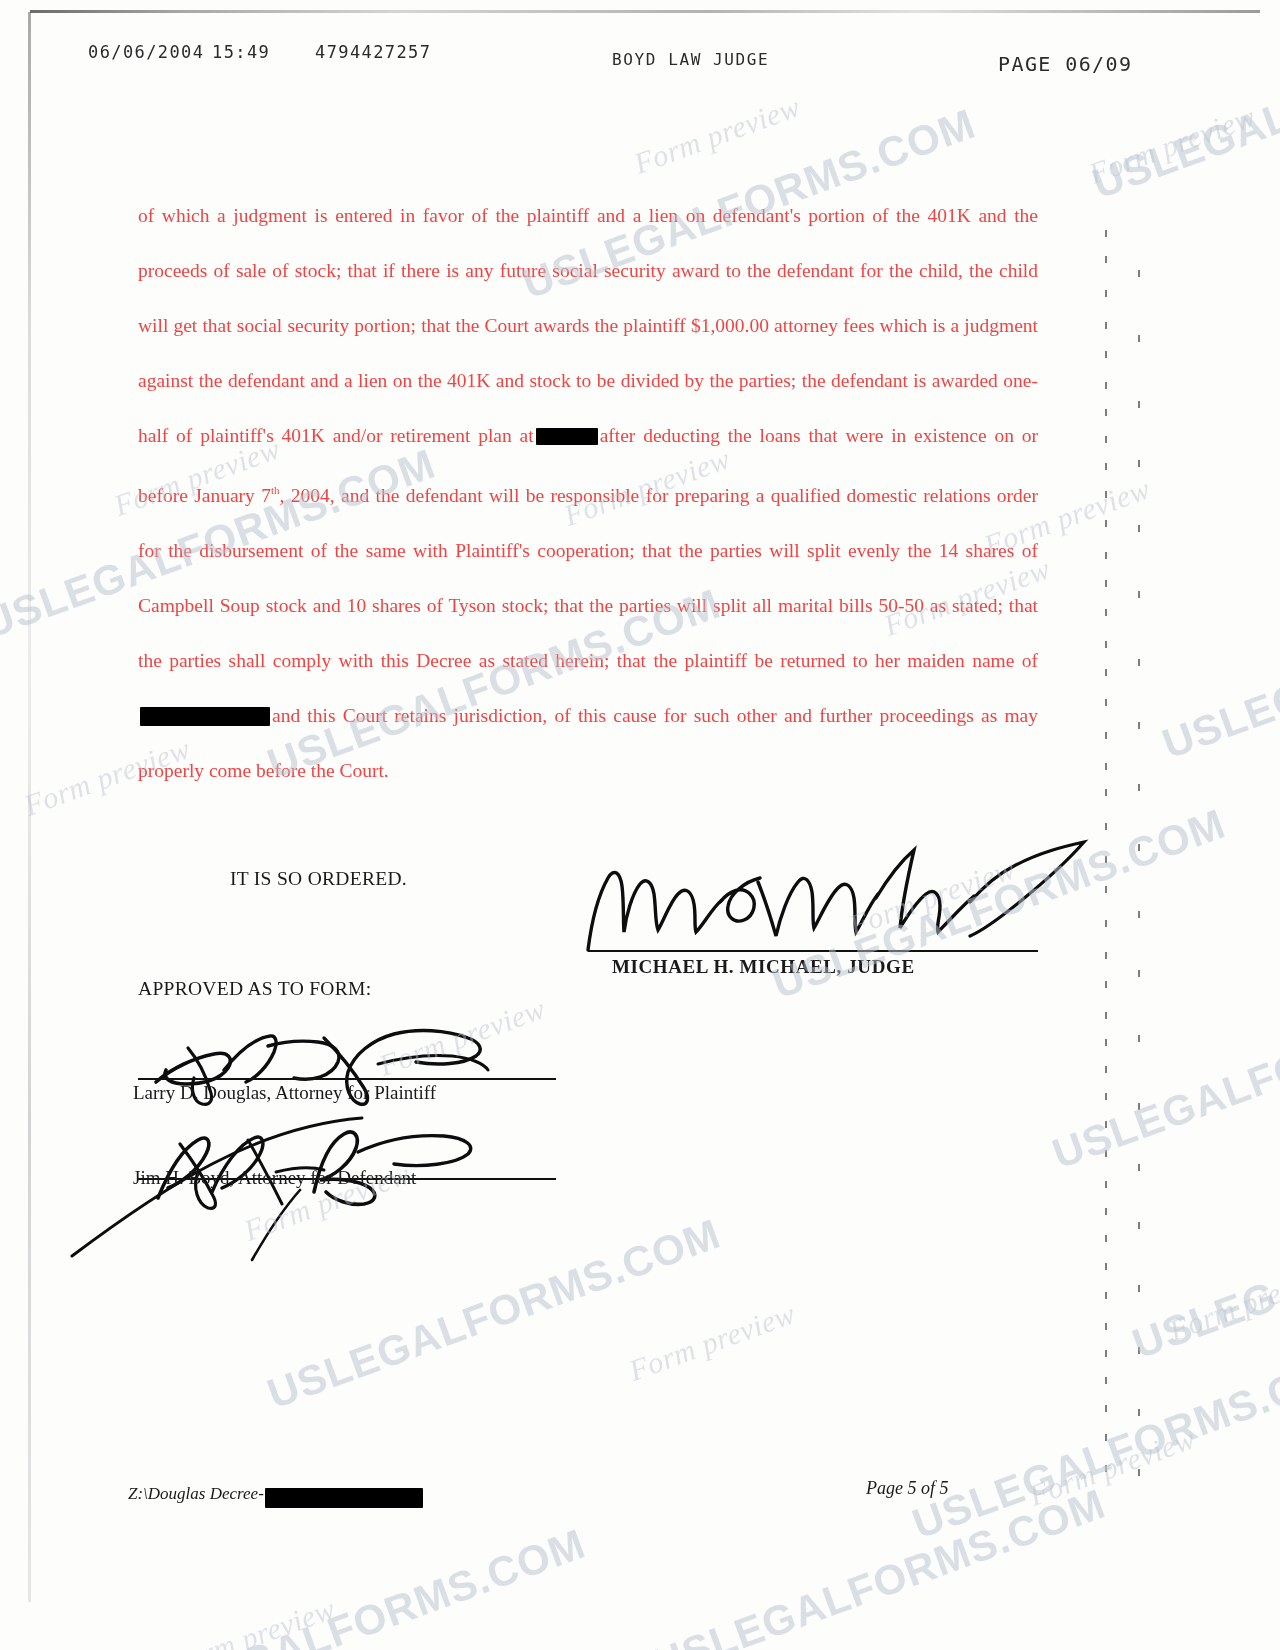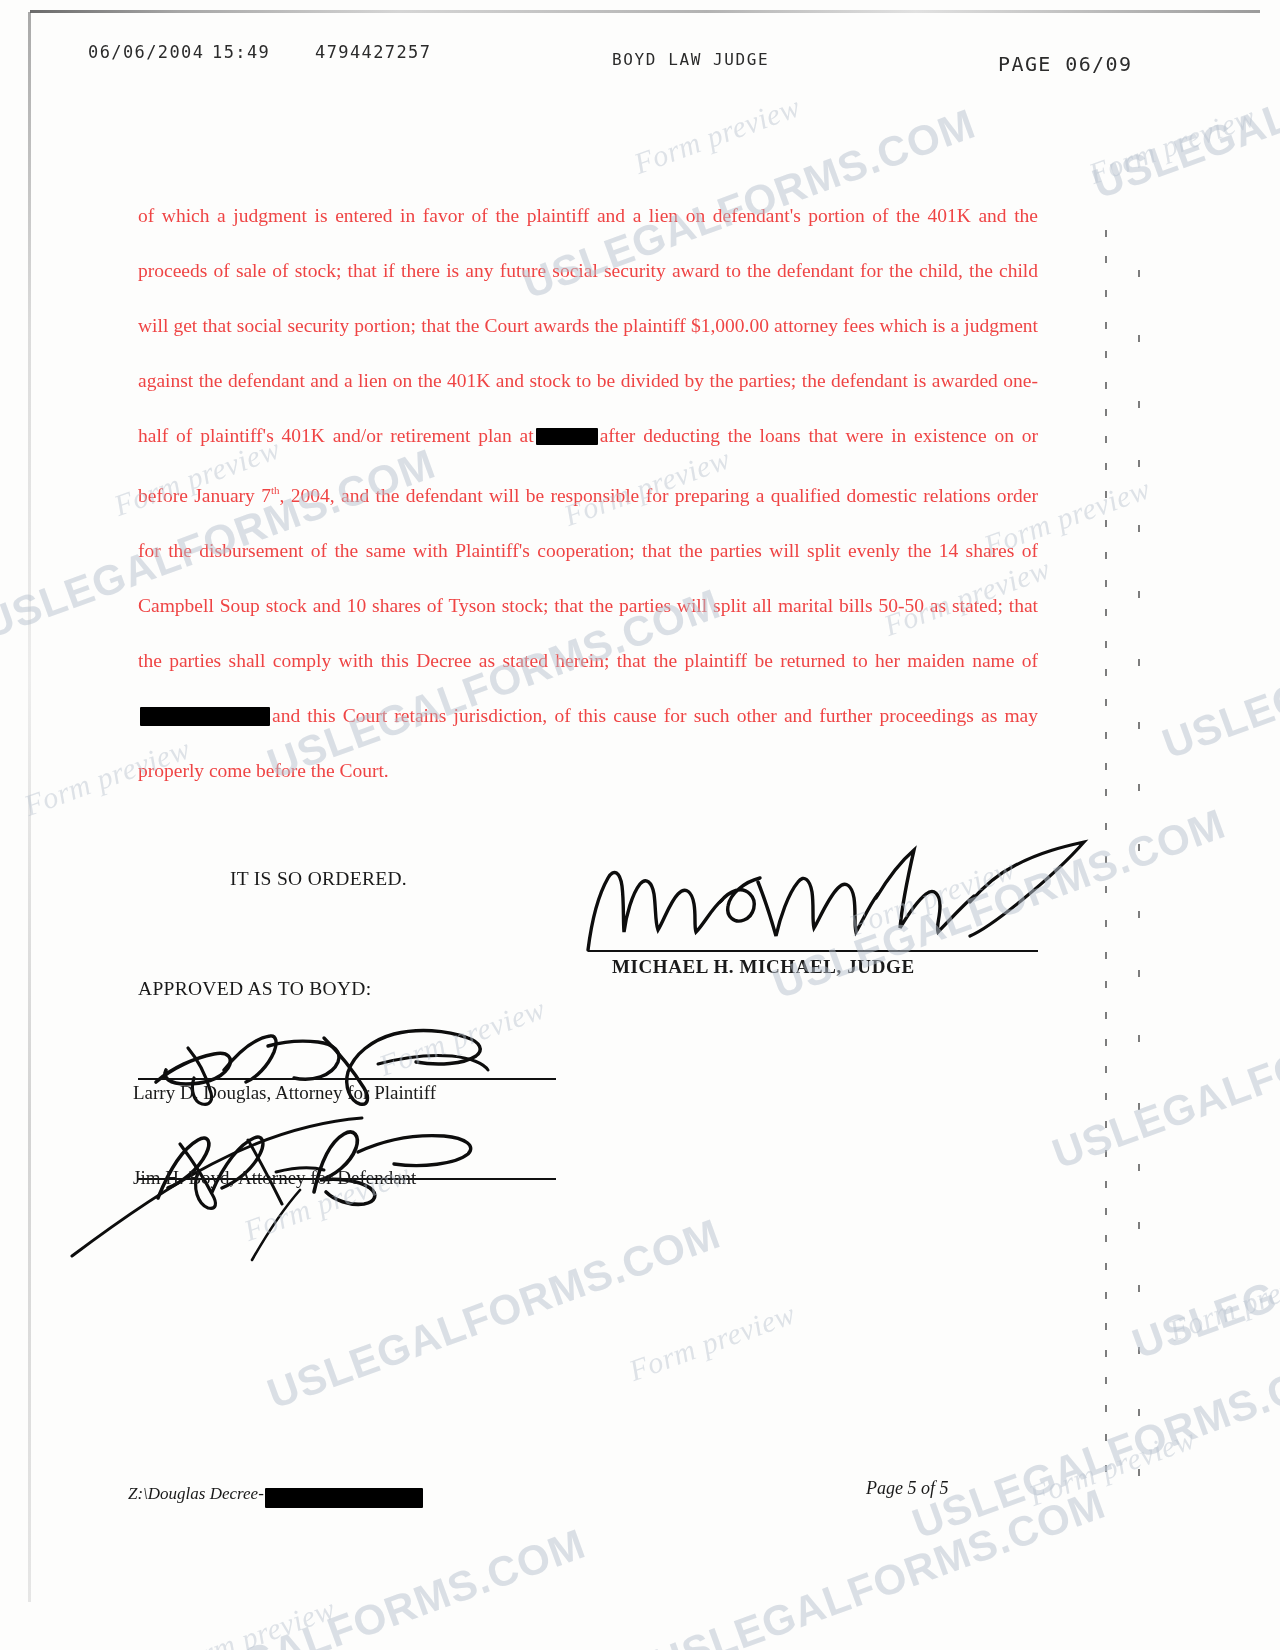--- a/index.html
+++ b/index.html
@@ -212,21 +212,21 @@
     <span class="fax-number">4794427257</span>
     <span class="fax-firm">BOYD LAW JUDGE</span>
     <span class="fax-page">PAGE  06/09</span>
   </div>
 
   <div class="body-text">
     <p><span>of which a judgment is entered in favor of the plaintiff and a lien on defendant's portion of the 401K and the proceeds of sale of stock; that if there is any future social security award to the defendant for the child, the child will get that social security portion; that the Court awards the plaintiff $1,000.00 attorney fees which is a judgment against the defendant and a lien on the 401K and stock to be divided by the parties; the defendant is awarded one-half of plaintiff's 401K and/or retirement plan at</span><span class="redact r1"></span><span>after deducting the loans that were in existence on or before January 7</span><sup>th</sup><span>, 2004, and the defendant will be responsible for preparing a qualified domestic relations order for the disbursement of the same with Plaintiff's cooperation; that the parties will split evenly the 14 shares of Campbell Soup stock and 10 shares of Tyson stock; that the parties will split all marital bills 50-50 as stated; that the parties shall comply with this Decree as stated herein; that the plaintiff be returned to her maiden name of</span><span class="redact r2"></span><span>and this Court retains jurisdiction, of this cause for such other and further proceedings as may properly come before the Court.</span></p>
   </div>
 
   <div class="ordered">IT IS SO ORDERED.</div>
-  <div class="approved">APPROVED AS TO BOYD:</div>
+  <div class="approved">APPROVED AS TO FORM:</div>
 
   <svg class="sig-svg" style="top:832px; left:570px;" width="530" height="130" viewBox="0 0 530 130">
     <path d="M18,118 C22,86 30,60 38,46 C44,36 50,40 52,54 C54,70 53,88 54,100 C56,84 62,62 70,52 C76,45 82,50 84,62 C86,76 85,90 88,98 C94,88 100,70 108,62 C116,54 122,60 124,72 C126,84 124,94 126,100 C134,92 142,76 152,68" fill="none" stroke="#0d0d0d" stroke-width="3.4" stroke-linecap="round"></path>
     <path d="M150,70 C160,58 172,54 180,62 C188,70 184,84 174,88 C164,92 156,84 158,74 C160,62 174,50 190,46" fill="none" stroke="#0d0d0d" stroke-width="3.4" stroke-linecap="round"></path>
     <path d="M188,50 C196,70 202,90 206,104 C210,86 218,62 228,50 C234,42 240,48 242,60 C244,74 242,88 244,96 C250,86 258,66 268,56 C276,48 282,54 284,66 C286,80 284,92 286,100 C292,90 300,72 308,62" fill="none" stroke="#0d0d0d" stroke-width="3.4" stroke-linecap="round"></path>
     <path d="M306,66 C318,46 330,30 344,18 C338,44 332,74 330,96 C336,86 346,70 356,62 C364,56 370,62 370,74 C370,86 366,94 368,100 C378,90 392,74 404,64" fill="none" stroke="#0d0d0d" stroke-width="3.4" stroke-linecap="round"></path>
     <path d="M400,70 C414,54 428,42 444,34 C470,20 496,14 514,10 C500,26 474,50 452,68 C430,86 414,98 400,104" fill="none" stroke="#0d0d0d" stroke-width="3.2" stroke-linecap="round"></path>
   </svg>
   <div class="judge-sig-line"></div>
   <div class="judge-name">MICHAEL H. MICHAEL, JUDGE</div>

